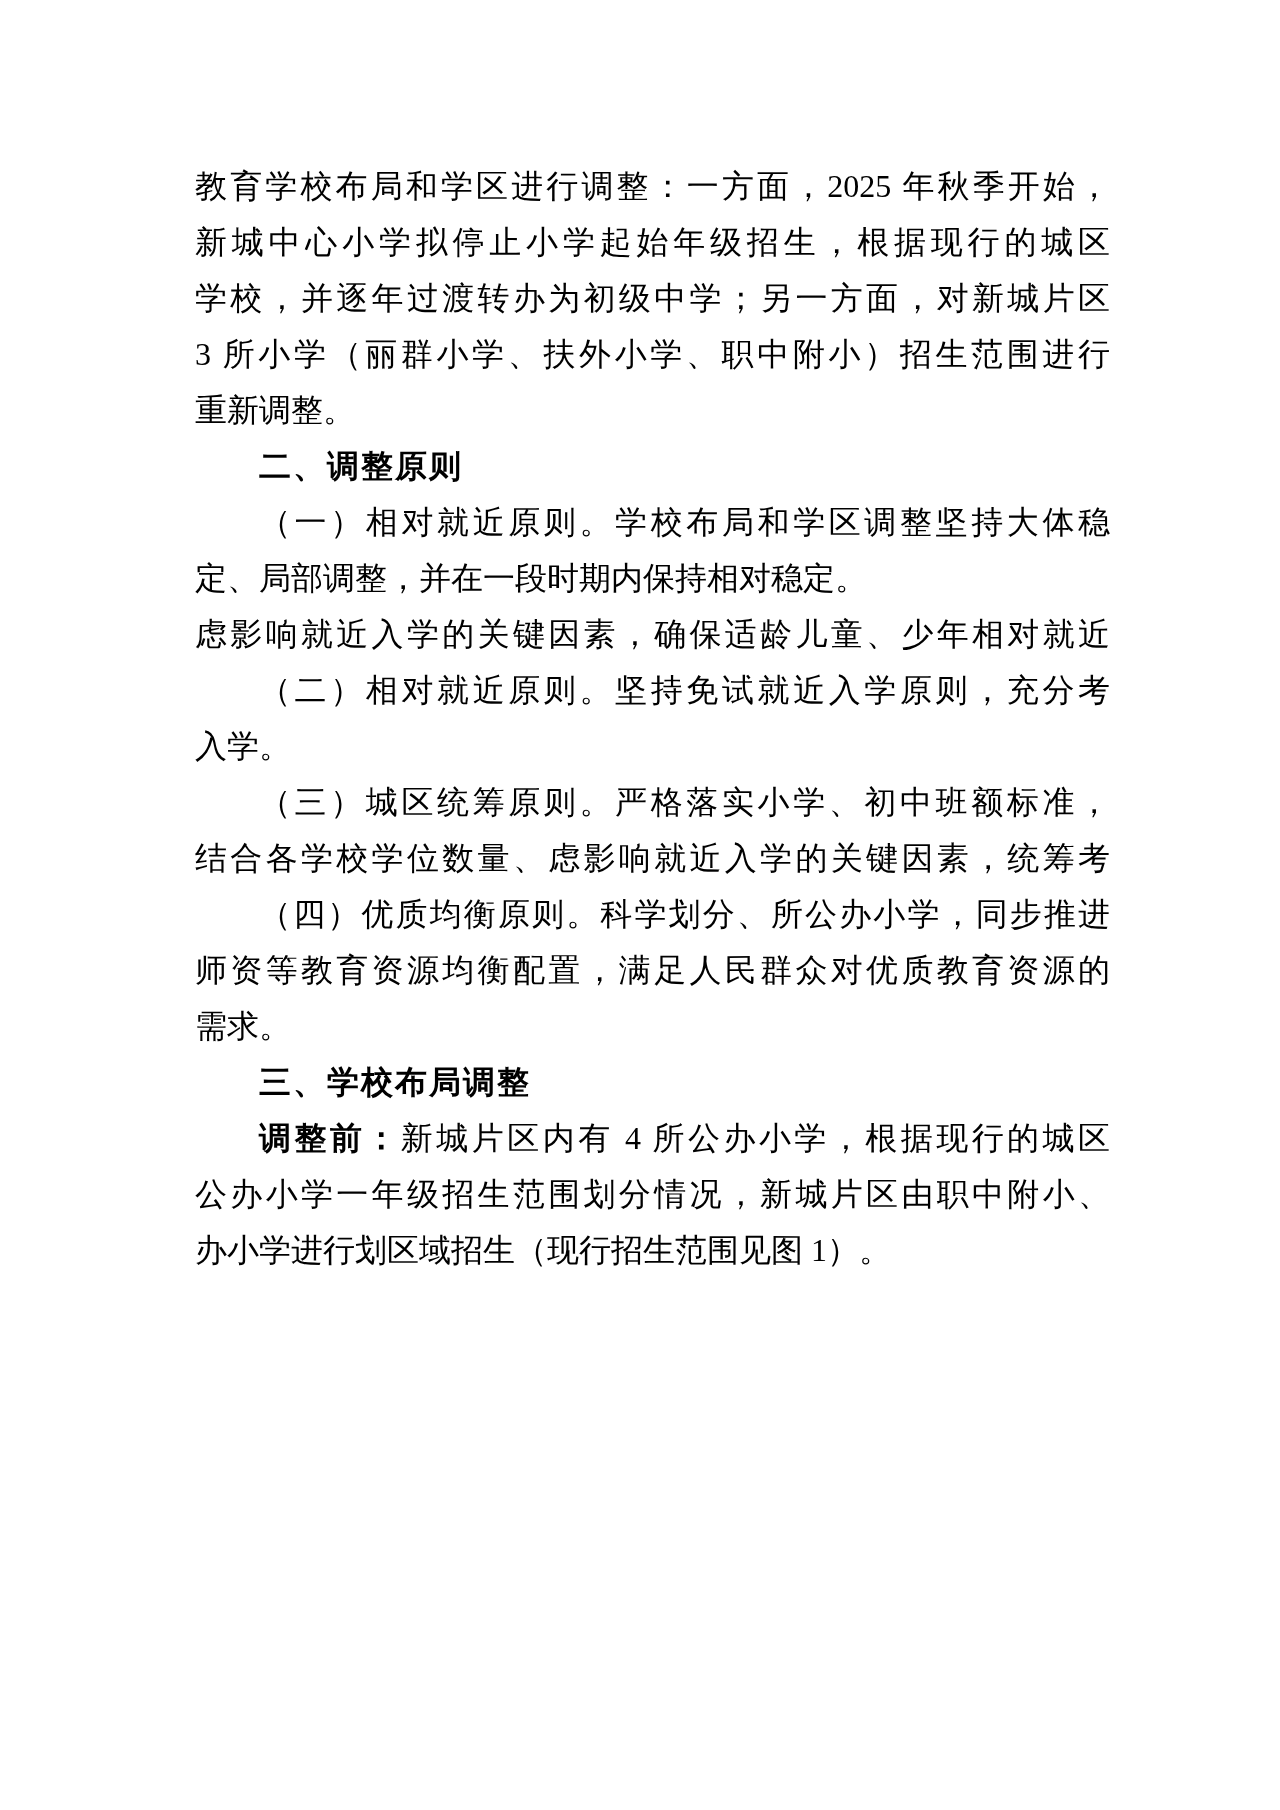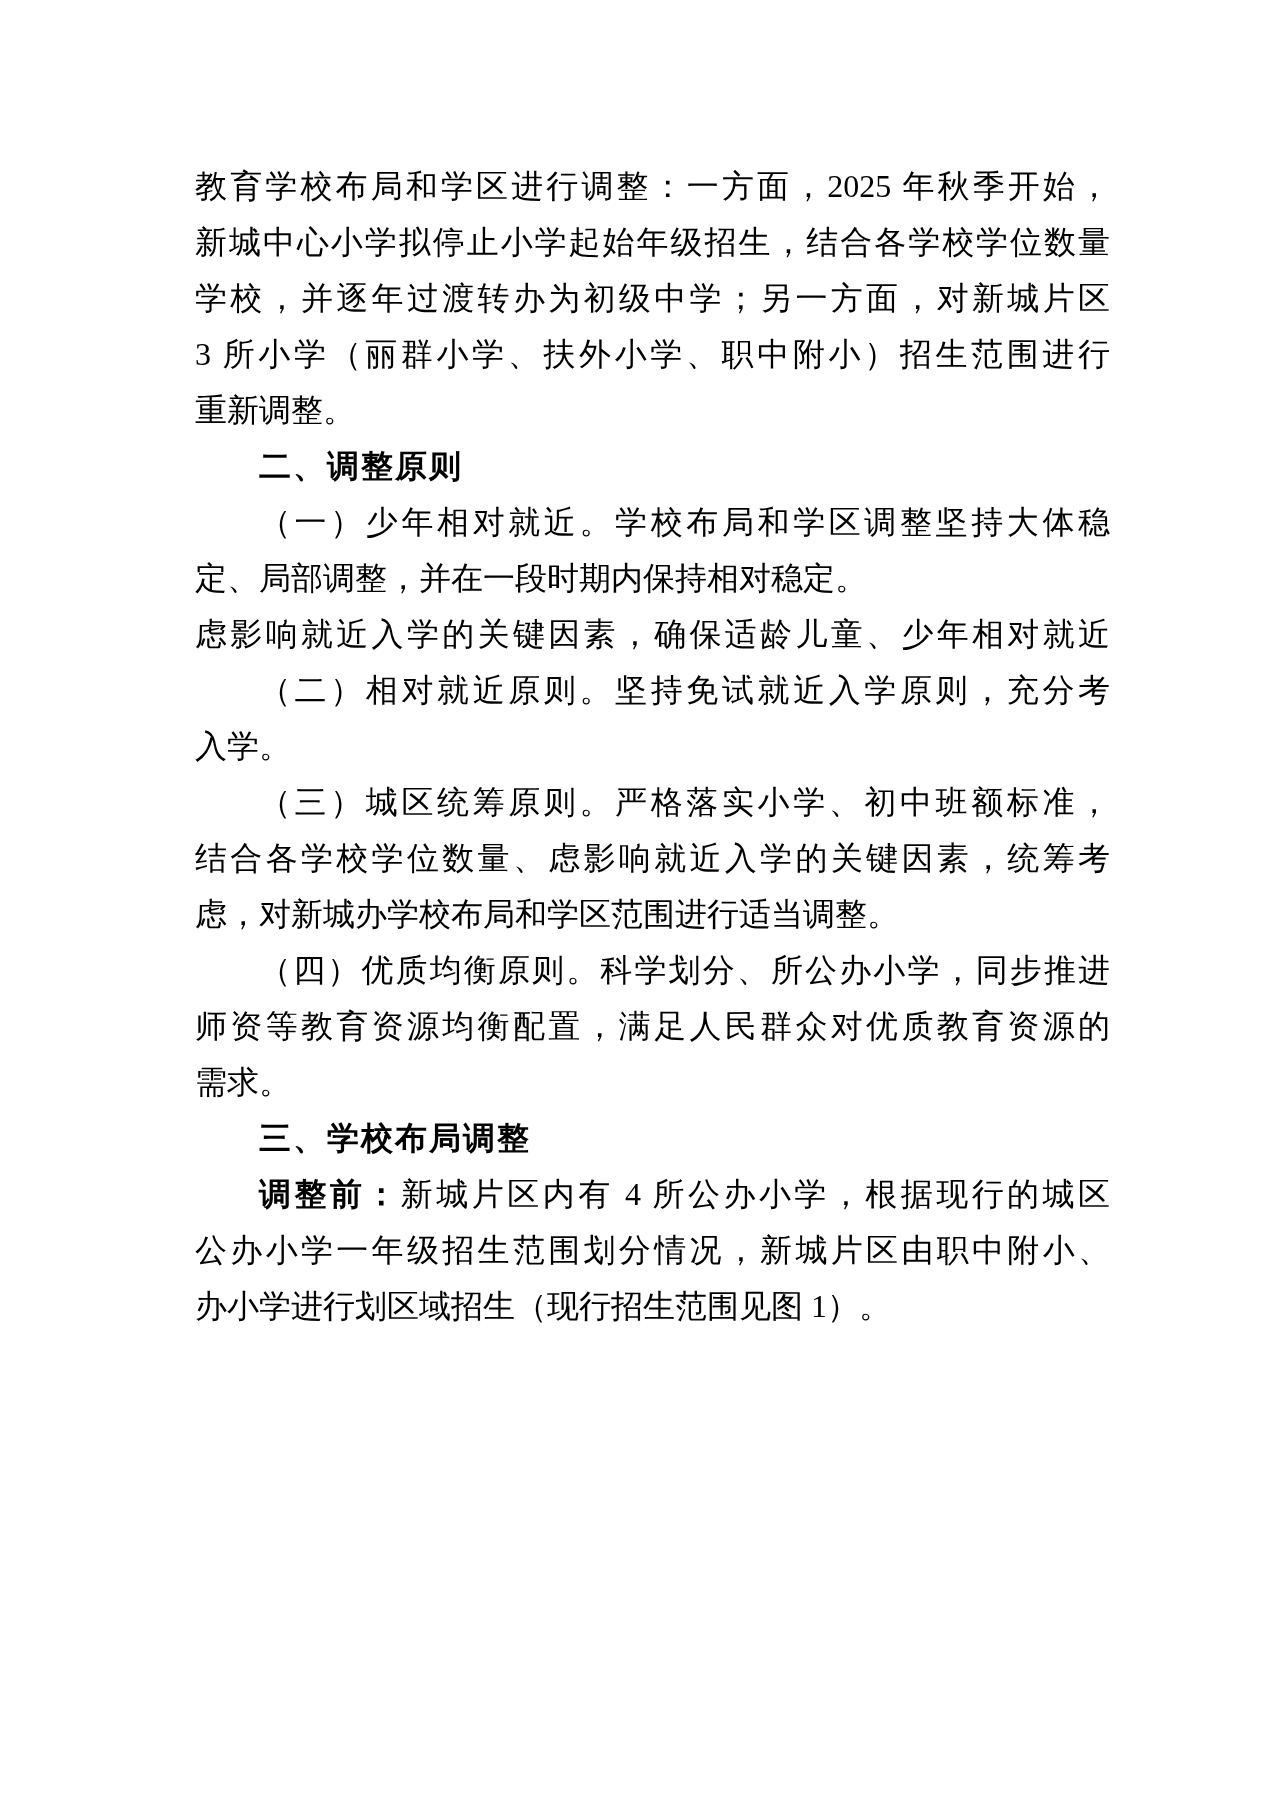--- a/index.html
+++ b/index.html
@@ -43,37 +43,36 @@
     font-family: "Liberation Sans", "DejaVu Sans", sans-serif;
   }
 </style>
 </head>
 <body>
 
 <div class="page">
   <div class="content">
 
     <div class="ln j">教育学校布局和学区进行调整：一方面，2025 年秋季开始，</div>
-    <div class="ln j">新城中心小学拟停止小学起始年级招生，结合各学校学位数量</div>
+    <div class="ln j">新城中心小学拟停止小学起始年级招生，根据现行的城区</div>
     <div class="ln j">学校，并逐年过渡转办为初级中学；另一方面，对新城片区</div>
     <div class="ln j">3 所小学（丽群小学、扶外小学、职中附小）招生范围进行</div>
     <div class="ln end">重新调整。</div>
 
     <div class="ln h ind">二、调整原则</div>
 
-    <div class="ln j ind">（一）少年相对就近。学校布局和学区调整坚持大体稳</div>
+    <div class="ln j ind">（一）相对就近原则。学校布局和学区调整坚持大体稳</div>
     <div class="ln end">定、局部调整，并在一段时期内保持相对稳定。</div>
 
     <div class="ln j">虑影响就近入学的关键因素，确保适龄儿童、少年相对就近</div>
     <div class="ln j ind">（二）相对就近原则。坚持免试就近入学原则，充分考</div>
     <div class="ln end">入学。</div>
 
     <div class="ln j ind">（三）城区统筹原则。严格落实小学、初中班额标准，</div>
     <div class="ln j">结合各学校学位数量、虑影响就近入学的关键因素，统筹考</div>
-    <div class="ln end">虑，对新城办学校布局和学区范围进行适当调整。</div>
 
     <div class="ln j ind">（四）优质均衡原则。科学划分、所公办小学，同步推进</div>
     <div class="ln j">师资等教育资源均衡配置，满足人民群众对优质教育资源的</div>
     <div class="ln end">需求。</div>
 
     <div class="ln h ind">三、学校布局调整</div>
 
     <div class="ln j ind">
       <span class="lead">调整前：</span><span>新城片区内有 4 所公办小学，根据现行的城区</span>
     </div>

